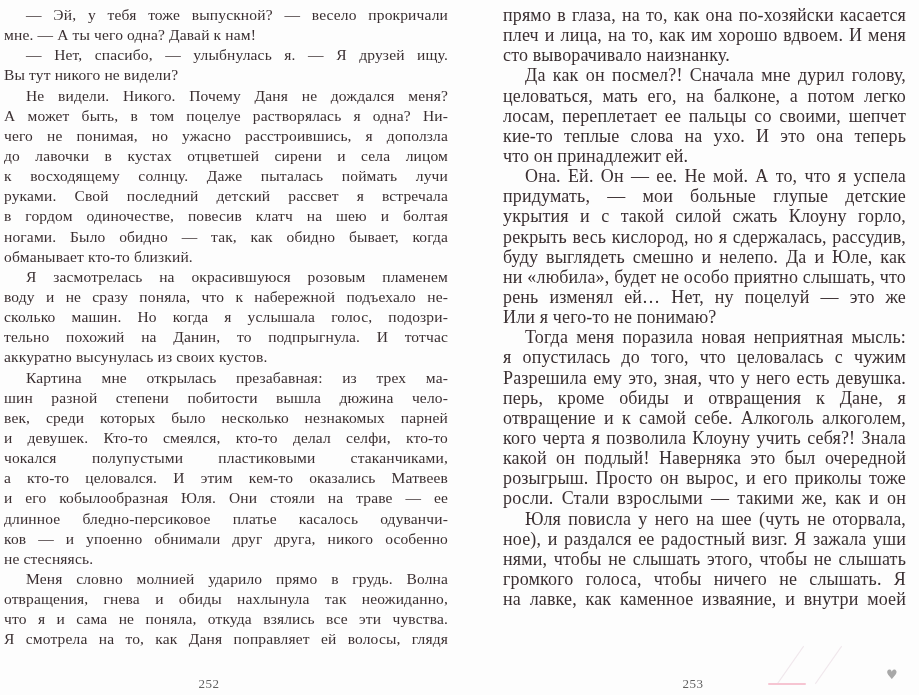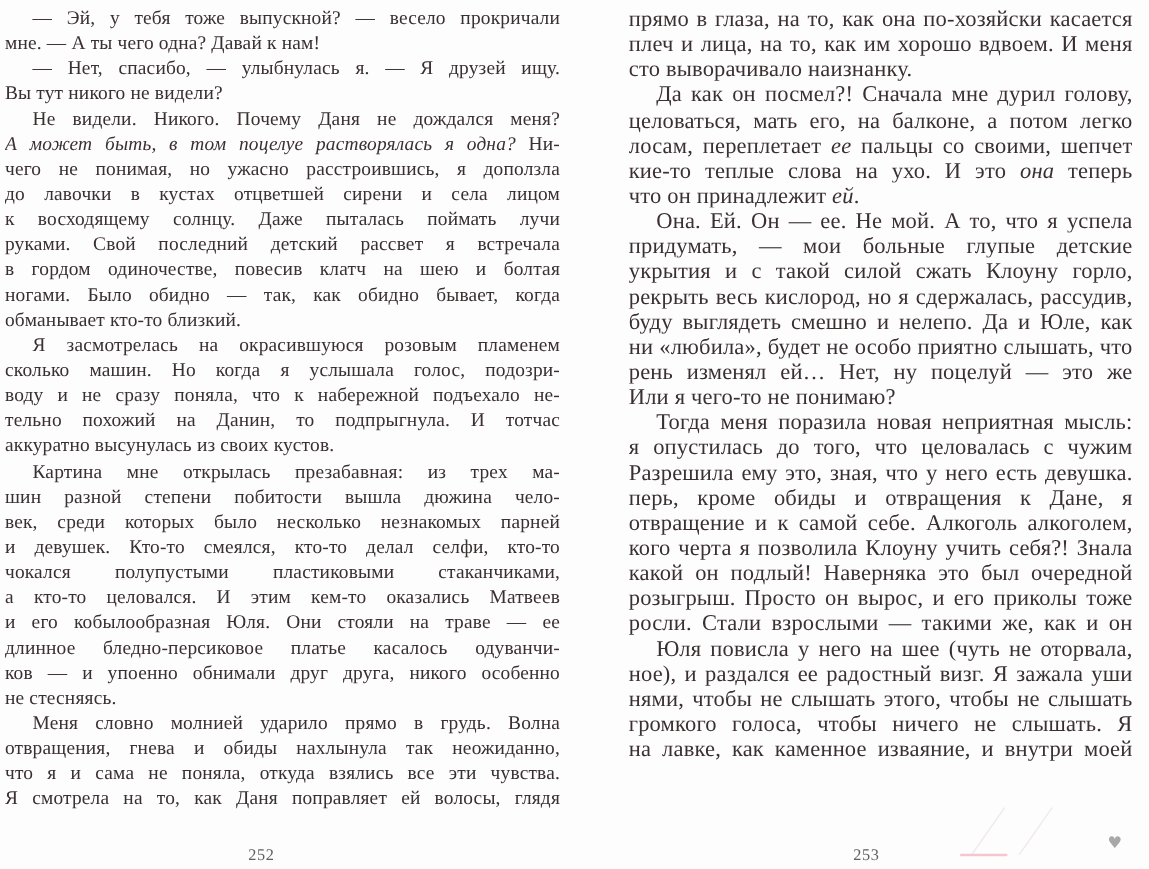--- a/index.html
+++ b/index.html
@@ -22,21 +22,21 @@
   .line {
     height: 20.15px;
     line-height: 20.15px;
     overflow: hidden;
     text-align: justify;
     text-align-last: justify;
     letter-spacing: 0.15px;
   }
   .line.end { text-align-last: left; }
   .line.indent { text-indent: 22px; }
-  .it { font-style: italic; }
+  .it { }
 
   .page-number {
     position: absolute;
     top: 676px;
     transform: translateX(-50%);
     font-size: 13px;
     letter-spacing: 0.5px;
     color: var(--page_number_grey, #5f5f5f);
   }
   .page-number.left  { left: 209px; }
@@ -81,22 +81,22 @@
       <div class="line indent"><span>Не видели. Никого. Почему Даня не дождался меня?</span></div>
       <div class="line"><span class="it">А может быть, в том поцелуе растворялась я одна?</span><span> Ни-</span></div>
       <div class="line"><span>чего не понимая, но ужасно расстроившись, я доползла</span></div>
       <div class="line"><span>до лавочки в кустах отцветшей сирени и села лицом</span></div>
       <div class="line"><span>к восходящему солнцу. Даже пыталась поймать лучи</span></div>
       <div class="line"><span>руками. Свой последний детский рассвет я встречала</span></div>
       <div class="line"><span>в гордом одиночестве, повесив клатч на шею и болтая</span></div>
       <div class="line"><span>ногами. Было обидно — так, как обидно бывает, когда</span></div>
       <div class="line end"><span>обманывает кто-то близкий.</span></div>
       <div class="line indent"><span>Я засмотрелась на окрасившуюся розовым пламенем</span></div>
+      <div class="line"><span>воду и не сразу поняла, что к набережной подъехало не-</span></div>
       <div class="line"><span>сколько машин. Но когда я услышала голос, подозри-</span></div>
-      <div class="line"><span>воду и не сразу поняла, что к набережной подъехало не-</span></div>
       <div class="line"><span>тельно похожий на Данин, то подпрыгнула. И тотчас</span></div>
       <div class="line end"><span>аккуратно высунулась из своих кустов.</span></div>
       <div class="line indent"><span>Картина мне открылась презабавная: из трех ма-</span></div>
       <div class="line"><span>шин разной степени побитости вышла дюжина чело-</span></div>
       <div class="line"><span>век, среди которых было несколько незнакомых парней</span></div>
       <div class="line"><span>и девушек. Кто-то смеялся, кто-то делал селфи, кто-то</span></div>
       <div class="line"><span>чокался полупустыми пластиковыми стаканчиками,</span></div>
       <div class="line"><span>а кто-то целовался. И этим кем-то оказались Матвеев</span></div>
       <div class="line"><span>и его кобылообразная Юля. Они стояли на траве — ее</span></div>
       <div class="line"><span>длинное бледно-персиковое платье касалось одуванчи-</span></div>

